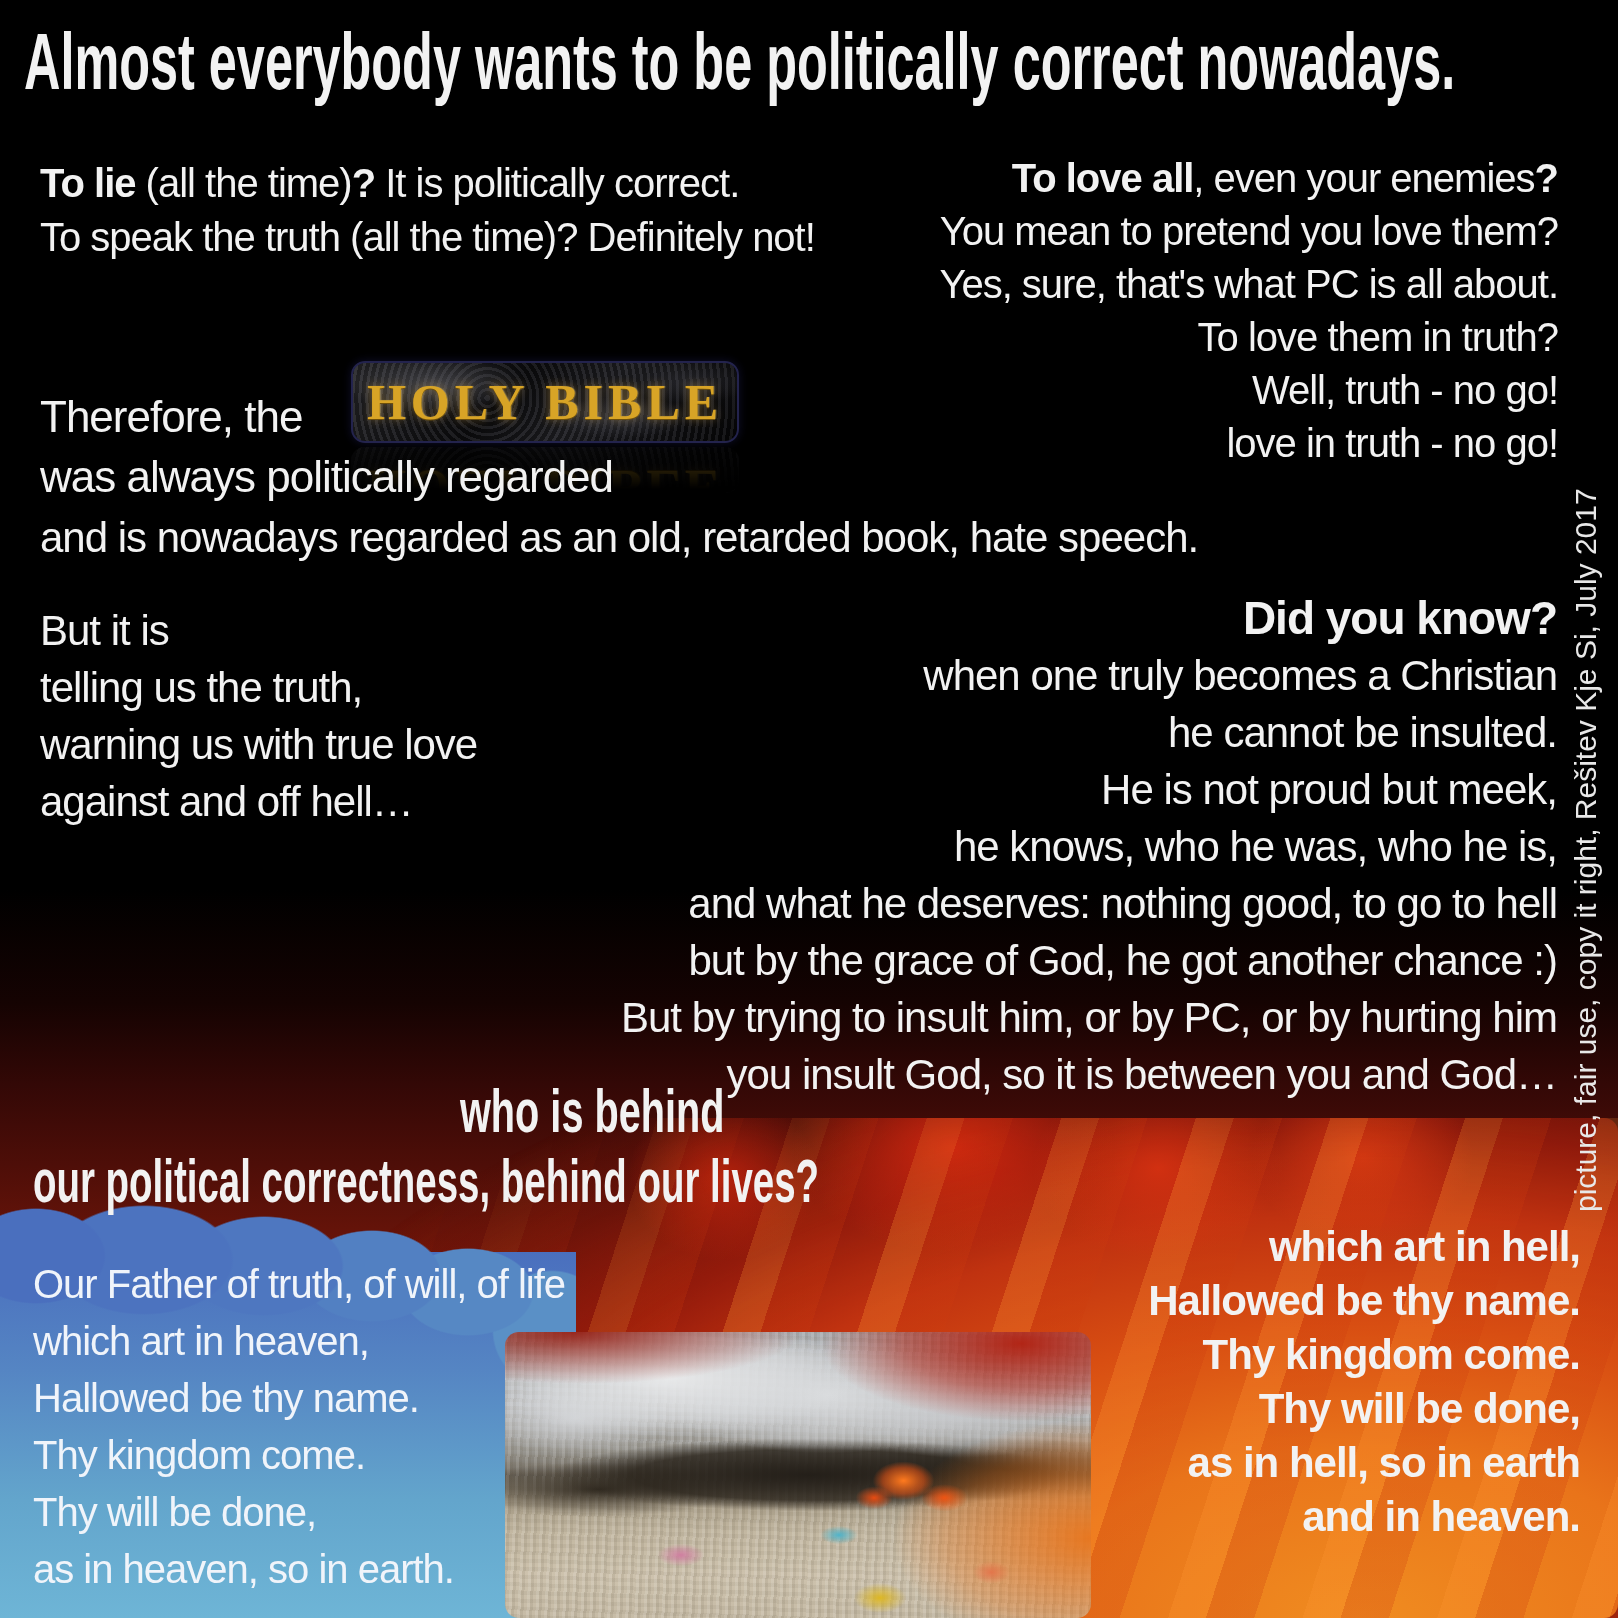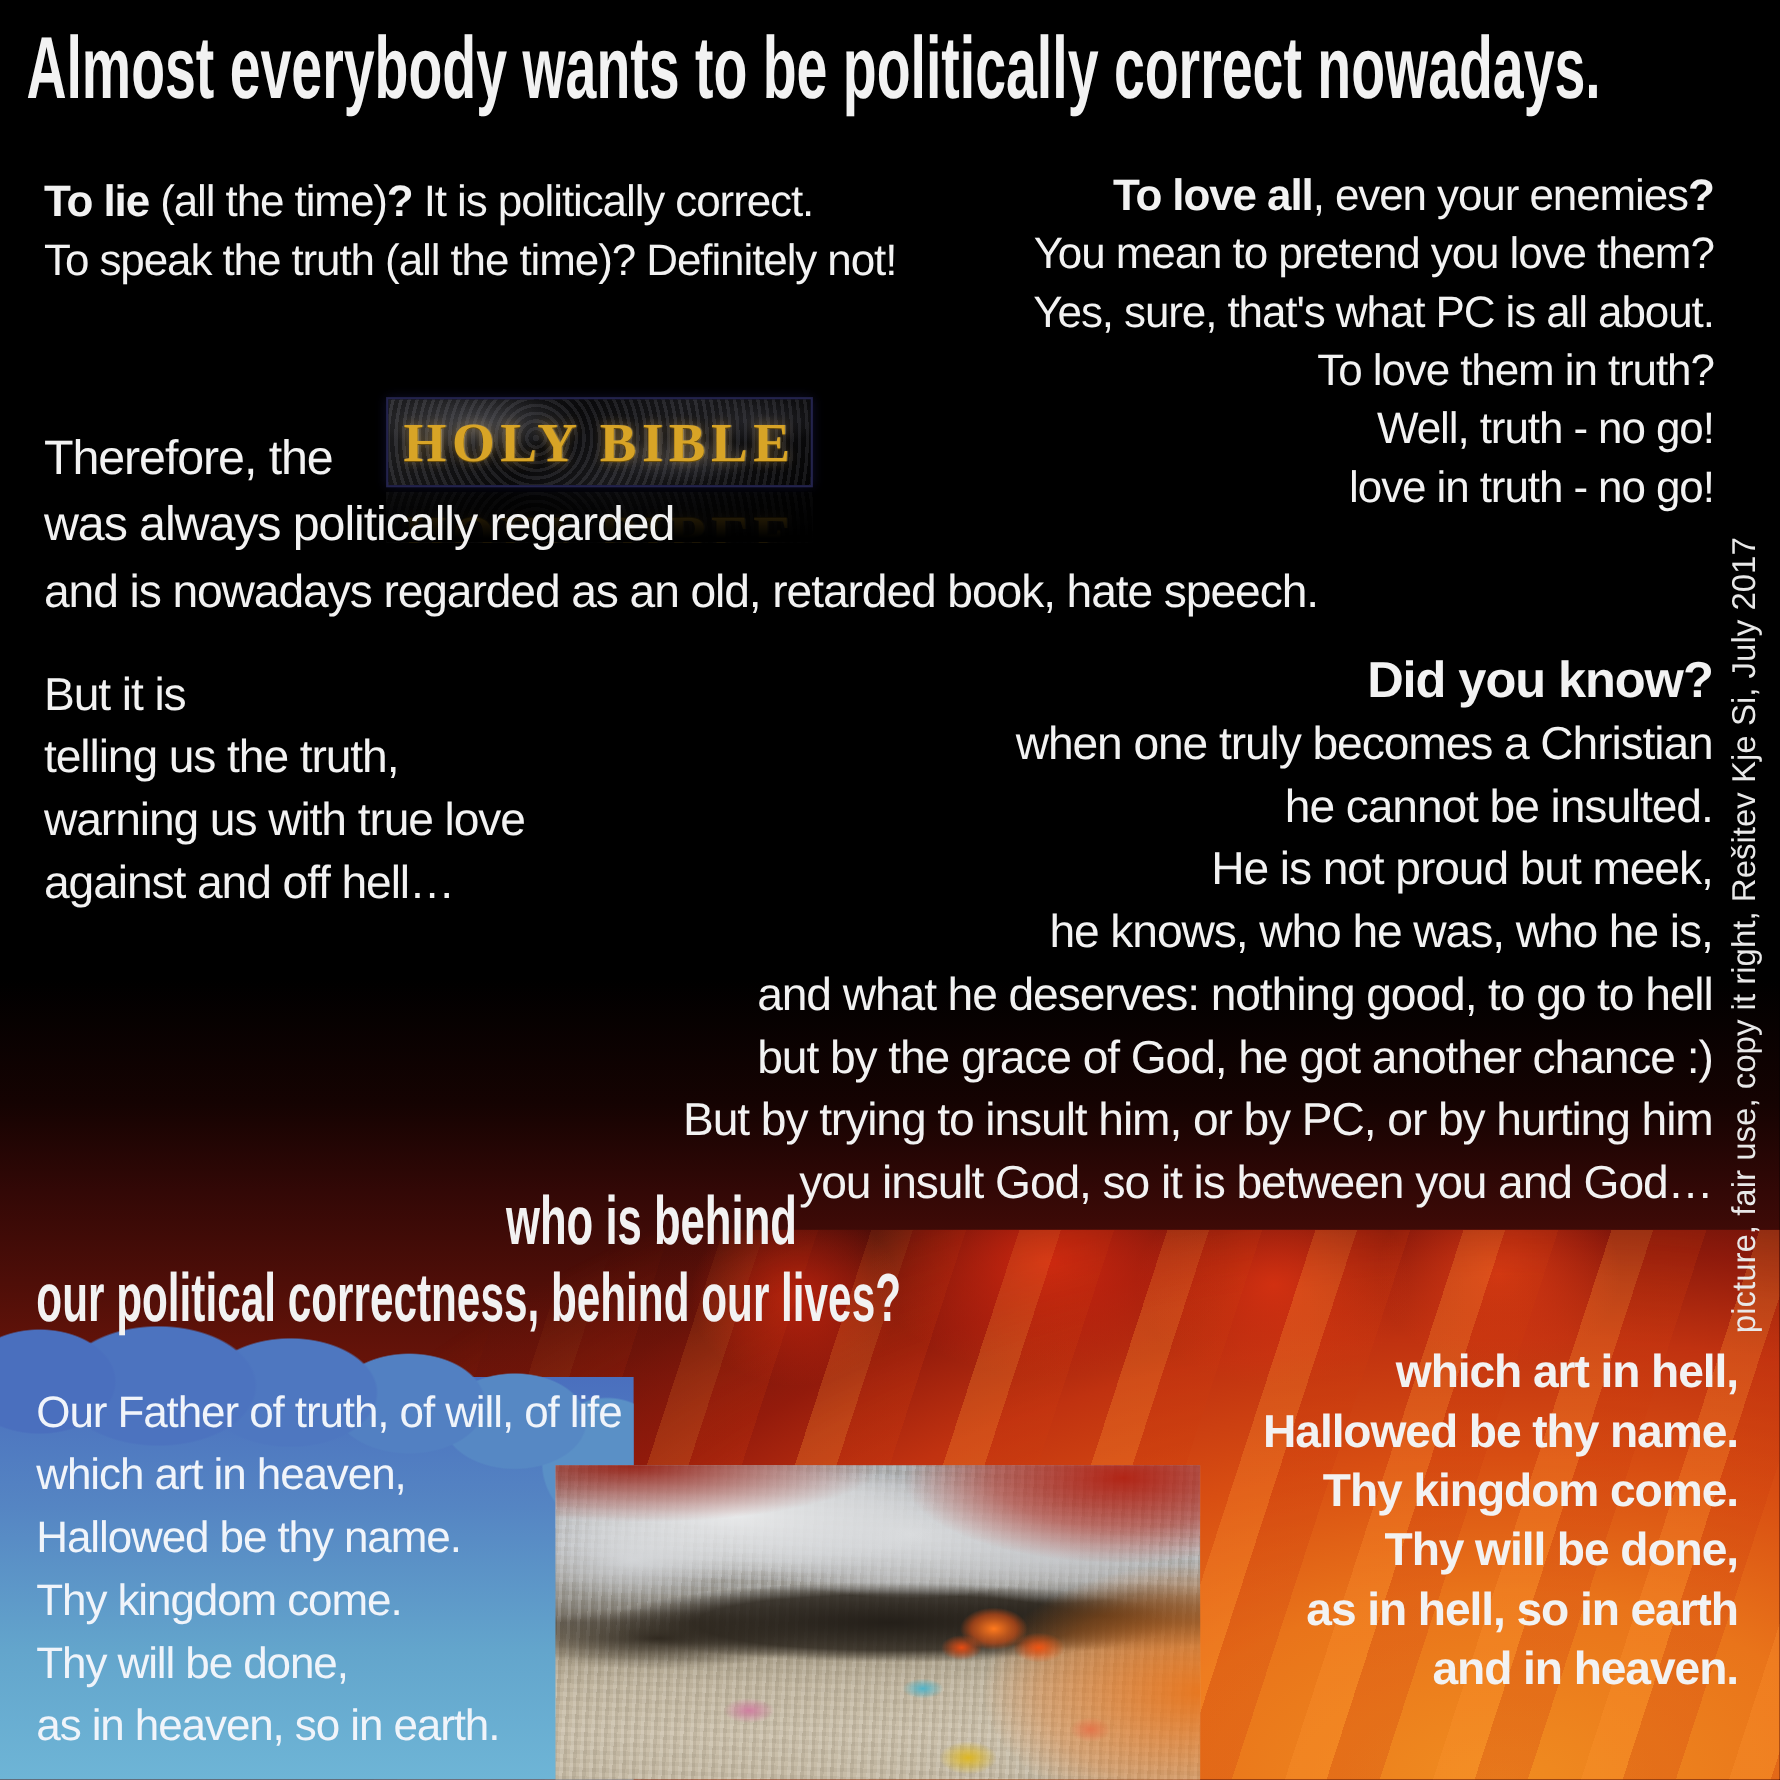--- a/index.html
+++ b/index.html
@@ -1,21 +1,21 @@
 <!DOCTYPE html>
 <html><head>
 <meta charset="utf-8">
 <style>
   html,body{margin:0;padding:0;background:#000;}
   .poster{
     position:relative;width:1618px;height:1618px;overflow:hidden;
     font-family:"Liberation Sans","DejaVu Sans",sans-serif;color:#f2f2f2;
     background:linear-gradient(180deg,#000 0%,#000 55%,#150302 62%,#330806 67%,#4e0e08 72%,#641309 76%,#7c170a 82%,#8e1d0c 100%);
   }
-  .layer{position:absolute;}
+  .layer{position:absolute;border-radius:14px;}
   
   .fire{
     left:340px;top:1118px;width:1278px;height:500px;
     background:
       radial-gradient(18% 30% at 48% 6%, rgba(214,40,16,.9), transparent 70%),
       radial-gradient(14% 26% at 64% 10%, rgba(222,52,18,.8), transparent 70%),
       radial-gradient(10% 22% at 30% 12%, rgba(205,38,14,.75), transparent 75%),
       radial-gradient(12% 24% at 80% 8%, rgba(224,60,20,.8), transparent 72%),
       radial-gradient(95% 130% at 80% 100%, #f08c20 0%, #e9741a 26%, #d84e12 45%, #c03210 62%, rgba(154,28,12,.85) 75%, rgba(130,22,10,.35) 88%, rgba(120,20,10,0) 100%);
   }

